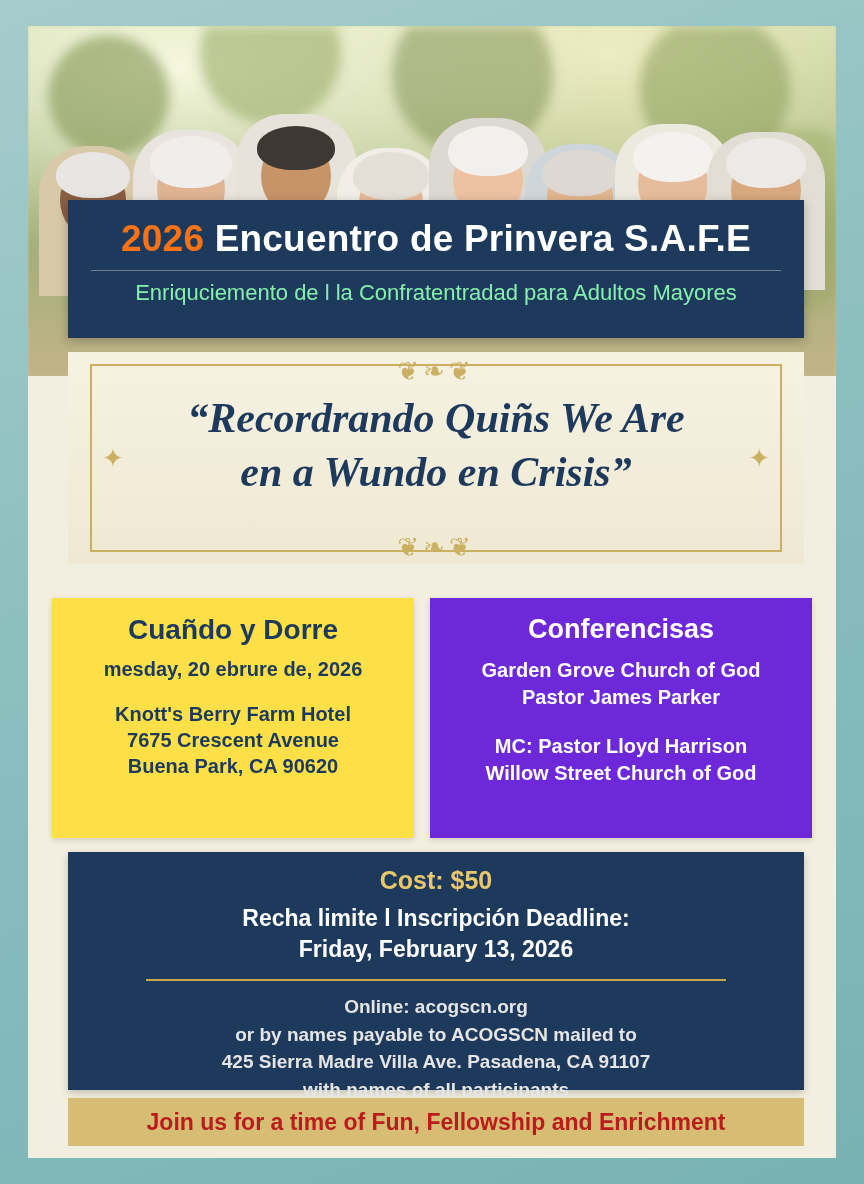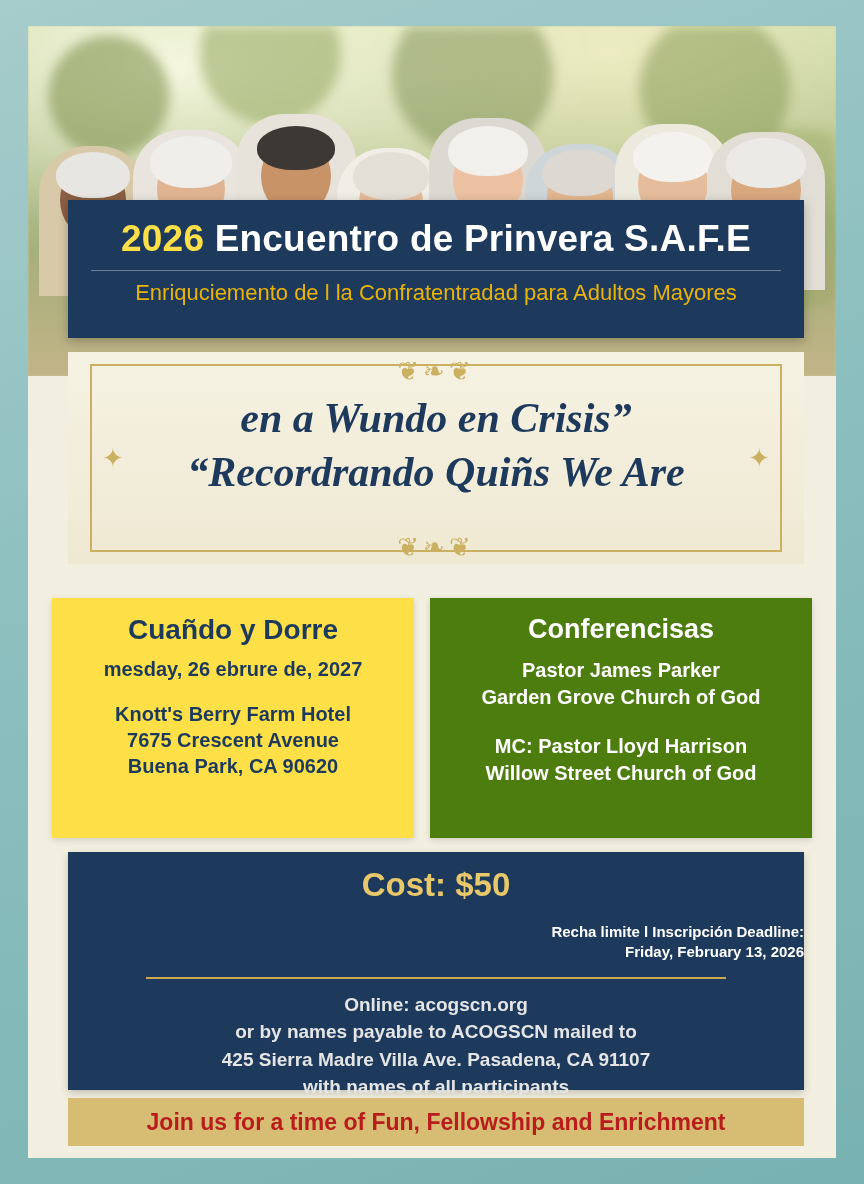--- a/index.html
+++ b/index.html
@@ -96,32 +96,32 @@
     box-shadow: 0 3px 10px rgba(0,0,0,0.25);
   }
   .title-line1 {
     text-align: center;
     margin-top: 18px;
     font-size: 37px;
     font-weight: bold;
     color: #ffffff;
     letter-spacing: 0.2px;
   }
-  .title-line1 .year { color: #fde047; }
+  .title-line1 .year { color: #f97316; }
   .title-divider {
     width: 690px;
     height: 1px;
     background: rgba(255,255,255,0.35);
     margin: 10px auto 0 auto;
   }
   .title-line2 {
     text-align: center;
     margin-top: 9px;
     font-size: 22px;
-    color: #eab308;
+    color: #86efac;
     font-weight: normal;
   }
 
   
   .quote-wrap {
     position: absolute;
     left: 68px;
     top: 352px;
     width: 736px;
     height: 212px;
@@ -195,21 +195,21 @@
     line-height: 1.3;
     text-align: center;
   }
 
   .col-right {
     position: absolute;
     left: 430px;
     top: 598px;
     width: 382px;
     height: 240px;
-    background: #4d7c0f;
+    background: #6d28d9;
     box-shadow: 0 2px 6px rgba(0,0,0,0.15);
     text-align: center;
     color: #ffffff;
   }
   .col-right h3 {
     margin: 16px 0 12px 0;
     font-size: 27px;
     font-weight: bold;
   }
   .col-right .speaker {
@@ -230,31 +230,30 @@
     left: 68px;
     top: 852px;
     width: 736px;
     height: 238px;
     background: #1d3a5c;
     box-shadow: 0 3px 8px rgba(0,0,0,0.2);
     text-align: center;
   }
   .cost-title {
     margin-top: 14px;
-    font-size: 33px;
+    font-size: 25px;
     font-weight: bold;
     color: #e8c86a;
   }
   .cost-deadline {
-    margin-top: 18px;
-    font-size: 15px;
+    margin-top: 8px;
+    font-size: 23px;
     font-weight: bold;
     color: #ffffff;
     line-height: 1.35;
-    text-align: right;
   }
   .cost-rule {
     width: 580px;
     height: 2px;
     background: #c9a94e;
     margin: 14px auto 12px auto;
   }
   .cost-pay {
     font-size: 19px;
     color: #e5e5e5;
@@ -354,42 +353,42 @@
     <div class="quote-border-outer"></div>
     <div class="corner tl"></div>
     <div class="corner tr"></div>
     <div class="corner bl"></div>
     <div class="corner br"></div>
     <div class="flourish top">❦❧❦</div>
     <div class="flourish bottom">❦❧❦</div>
     <div class="flourish left">✦</div>
     <div class="flourish right">✦</div>
     <div class="quote-text">
+      <div>“Recordrando Quiñs We Are</div>
       <div>en a Wundo en Crisis”</div>
-      <div>“Recordrando Quiñs We Are</div>
     </div>
   </div>
 
   <div class="col-left">
     <h3>Cuañdo y Dorre</h3>
     <div class="when">
-      <div>mesday, 26 ebrure de, 2027</div>
+      <div>mesday, 20 ebrure de, 2026</div>
     </div>
     <div class="venue">
       <div>Knott's Berry Farm Hotel</div>
       <div>7675 Crescent Avenue</div>
       <div>Buena Park, CA 90620</div>
     </div>
   </div>
 
   <div class="col-right">
     <h3>Conferencisas</h3>
     <div class="speaker">
+      <div>Garden Grove Church of God</div>
       <div>Pastor James Parker</div>
-      <div>Garden Grove Church of God</div>
     </div>
     <div class="mc">
       <div>MC: Pastor Lloyd Harrison</div>
       <div>Willow Street Church of God</div>
     </div>
   </div>
 
   <div class="cost-block">
     <div class="cost-title">Cost: $50</div>
     <div class="cost-deadline">

